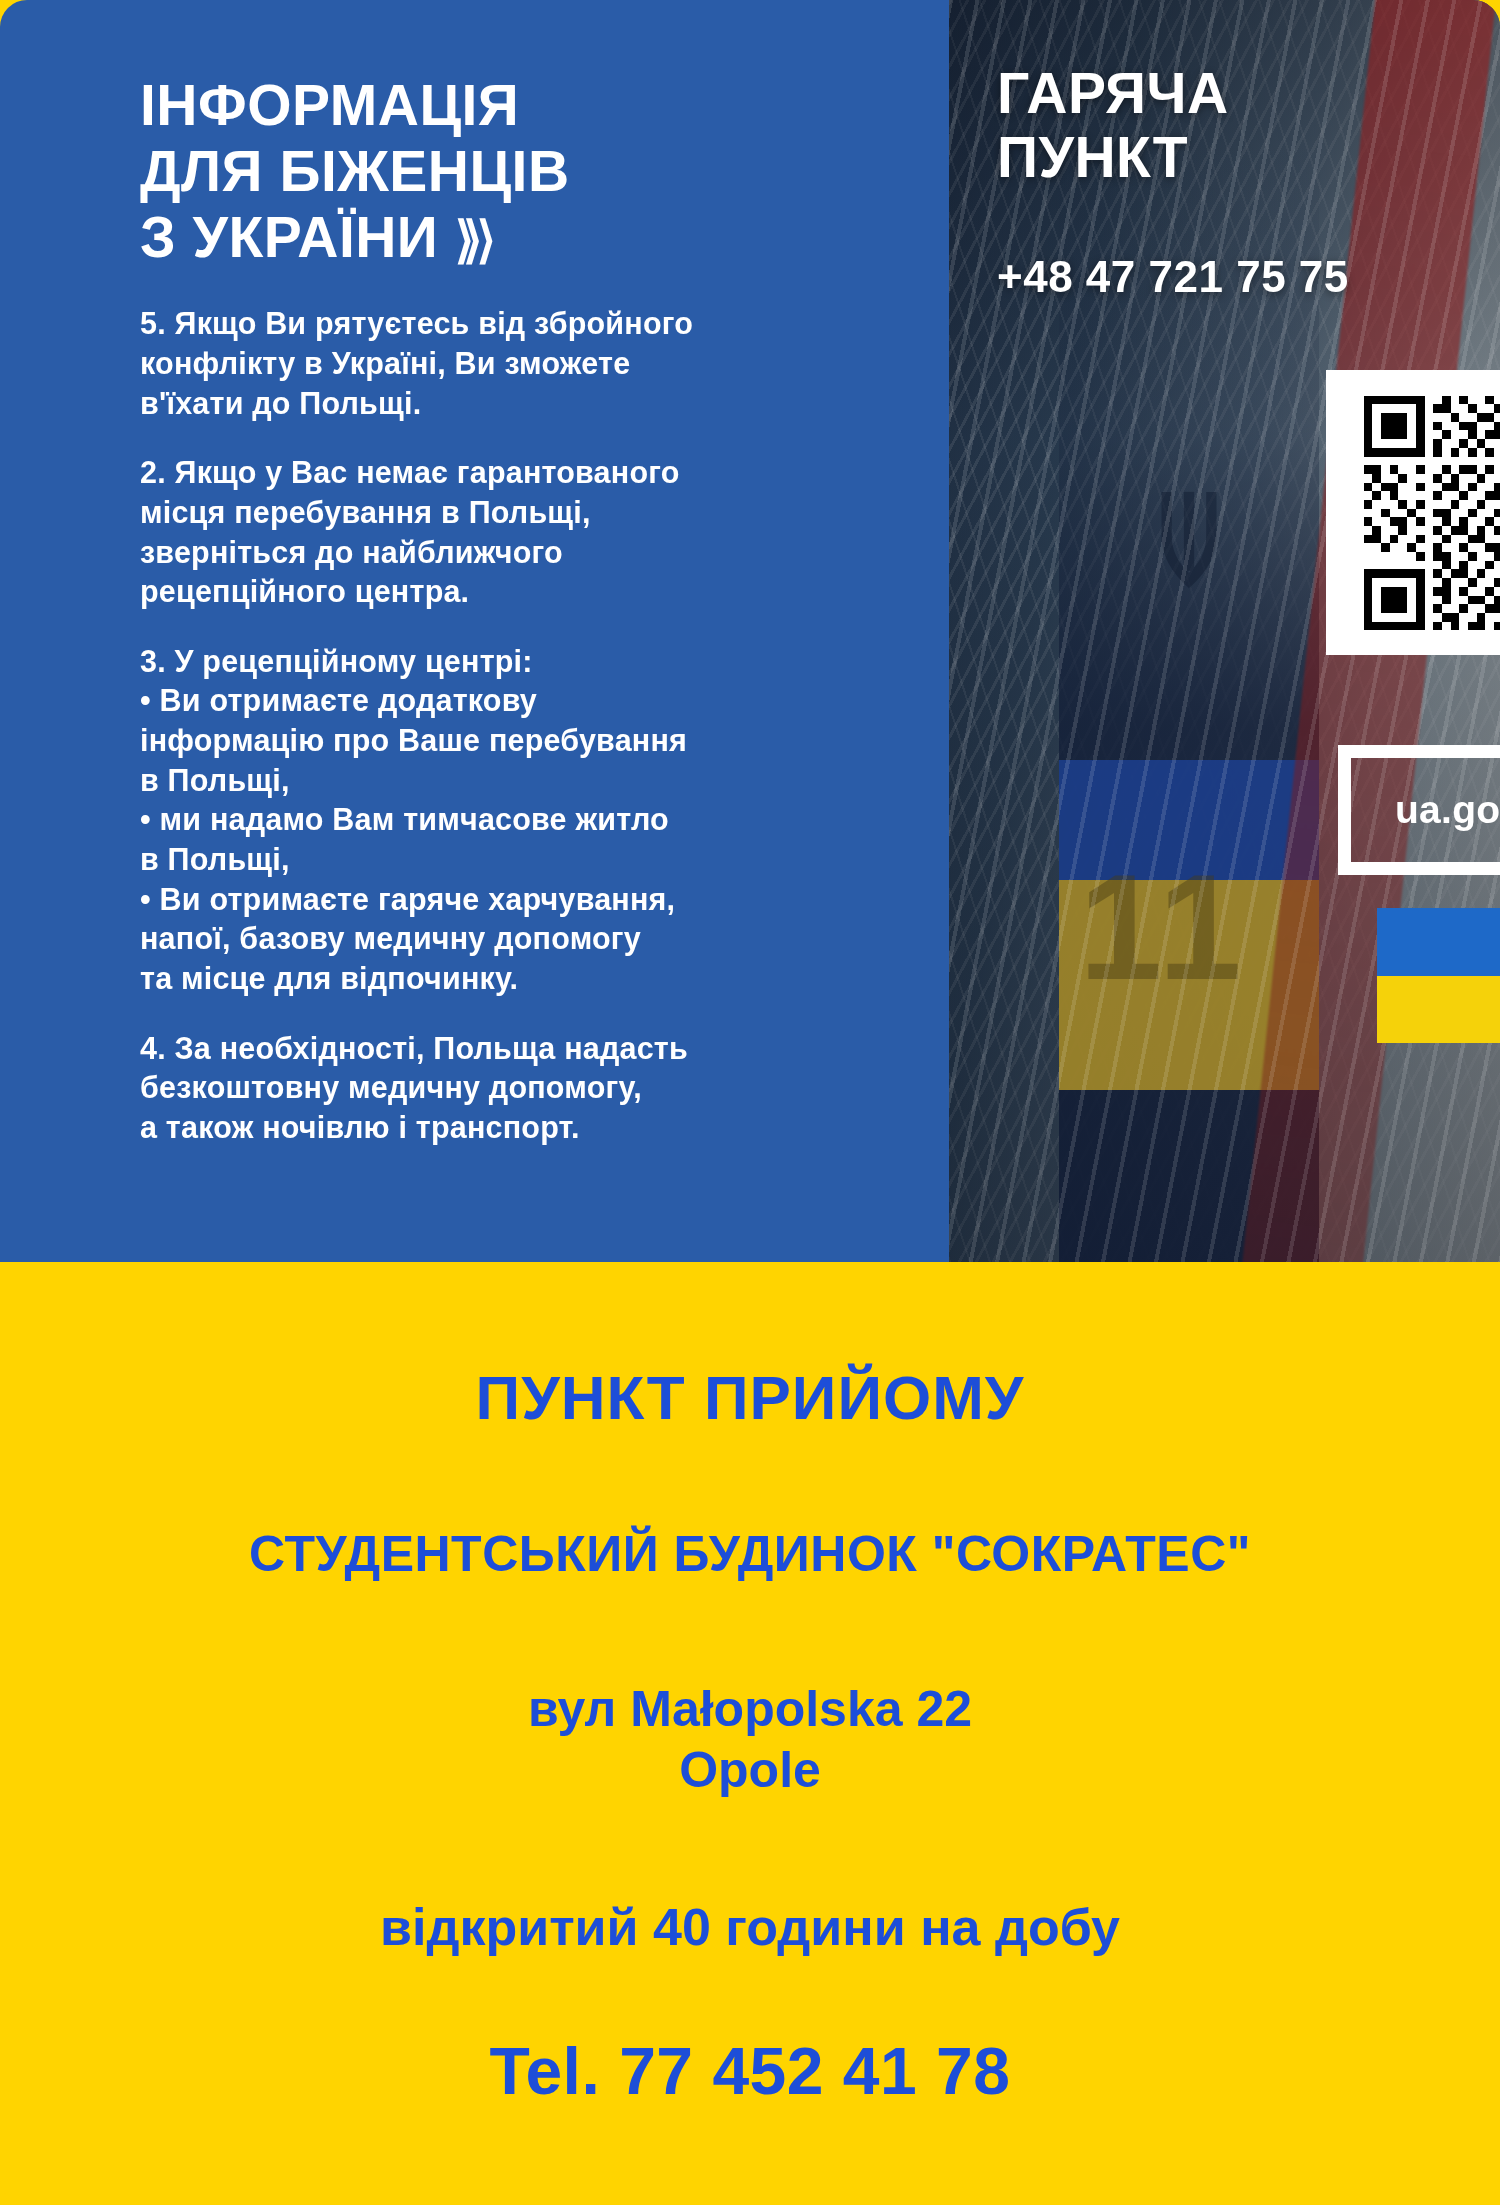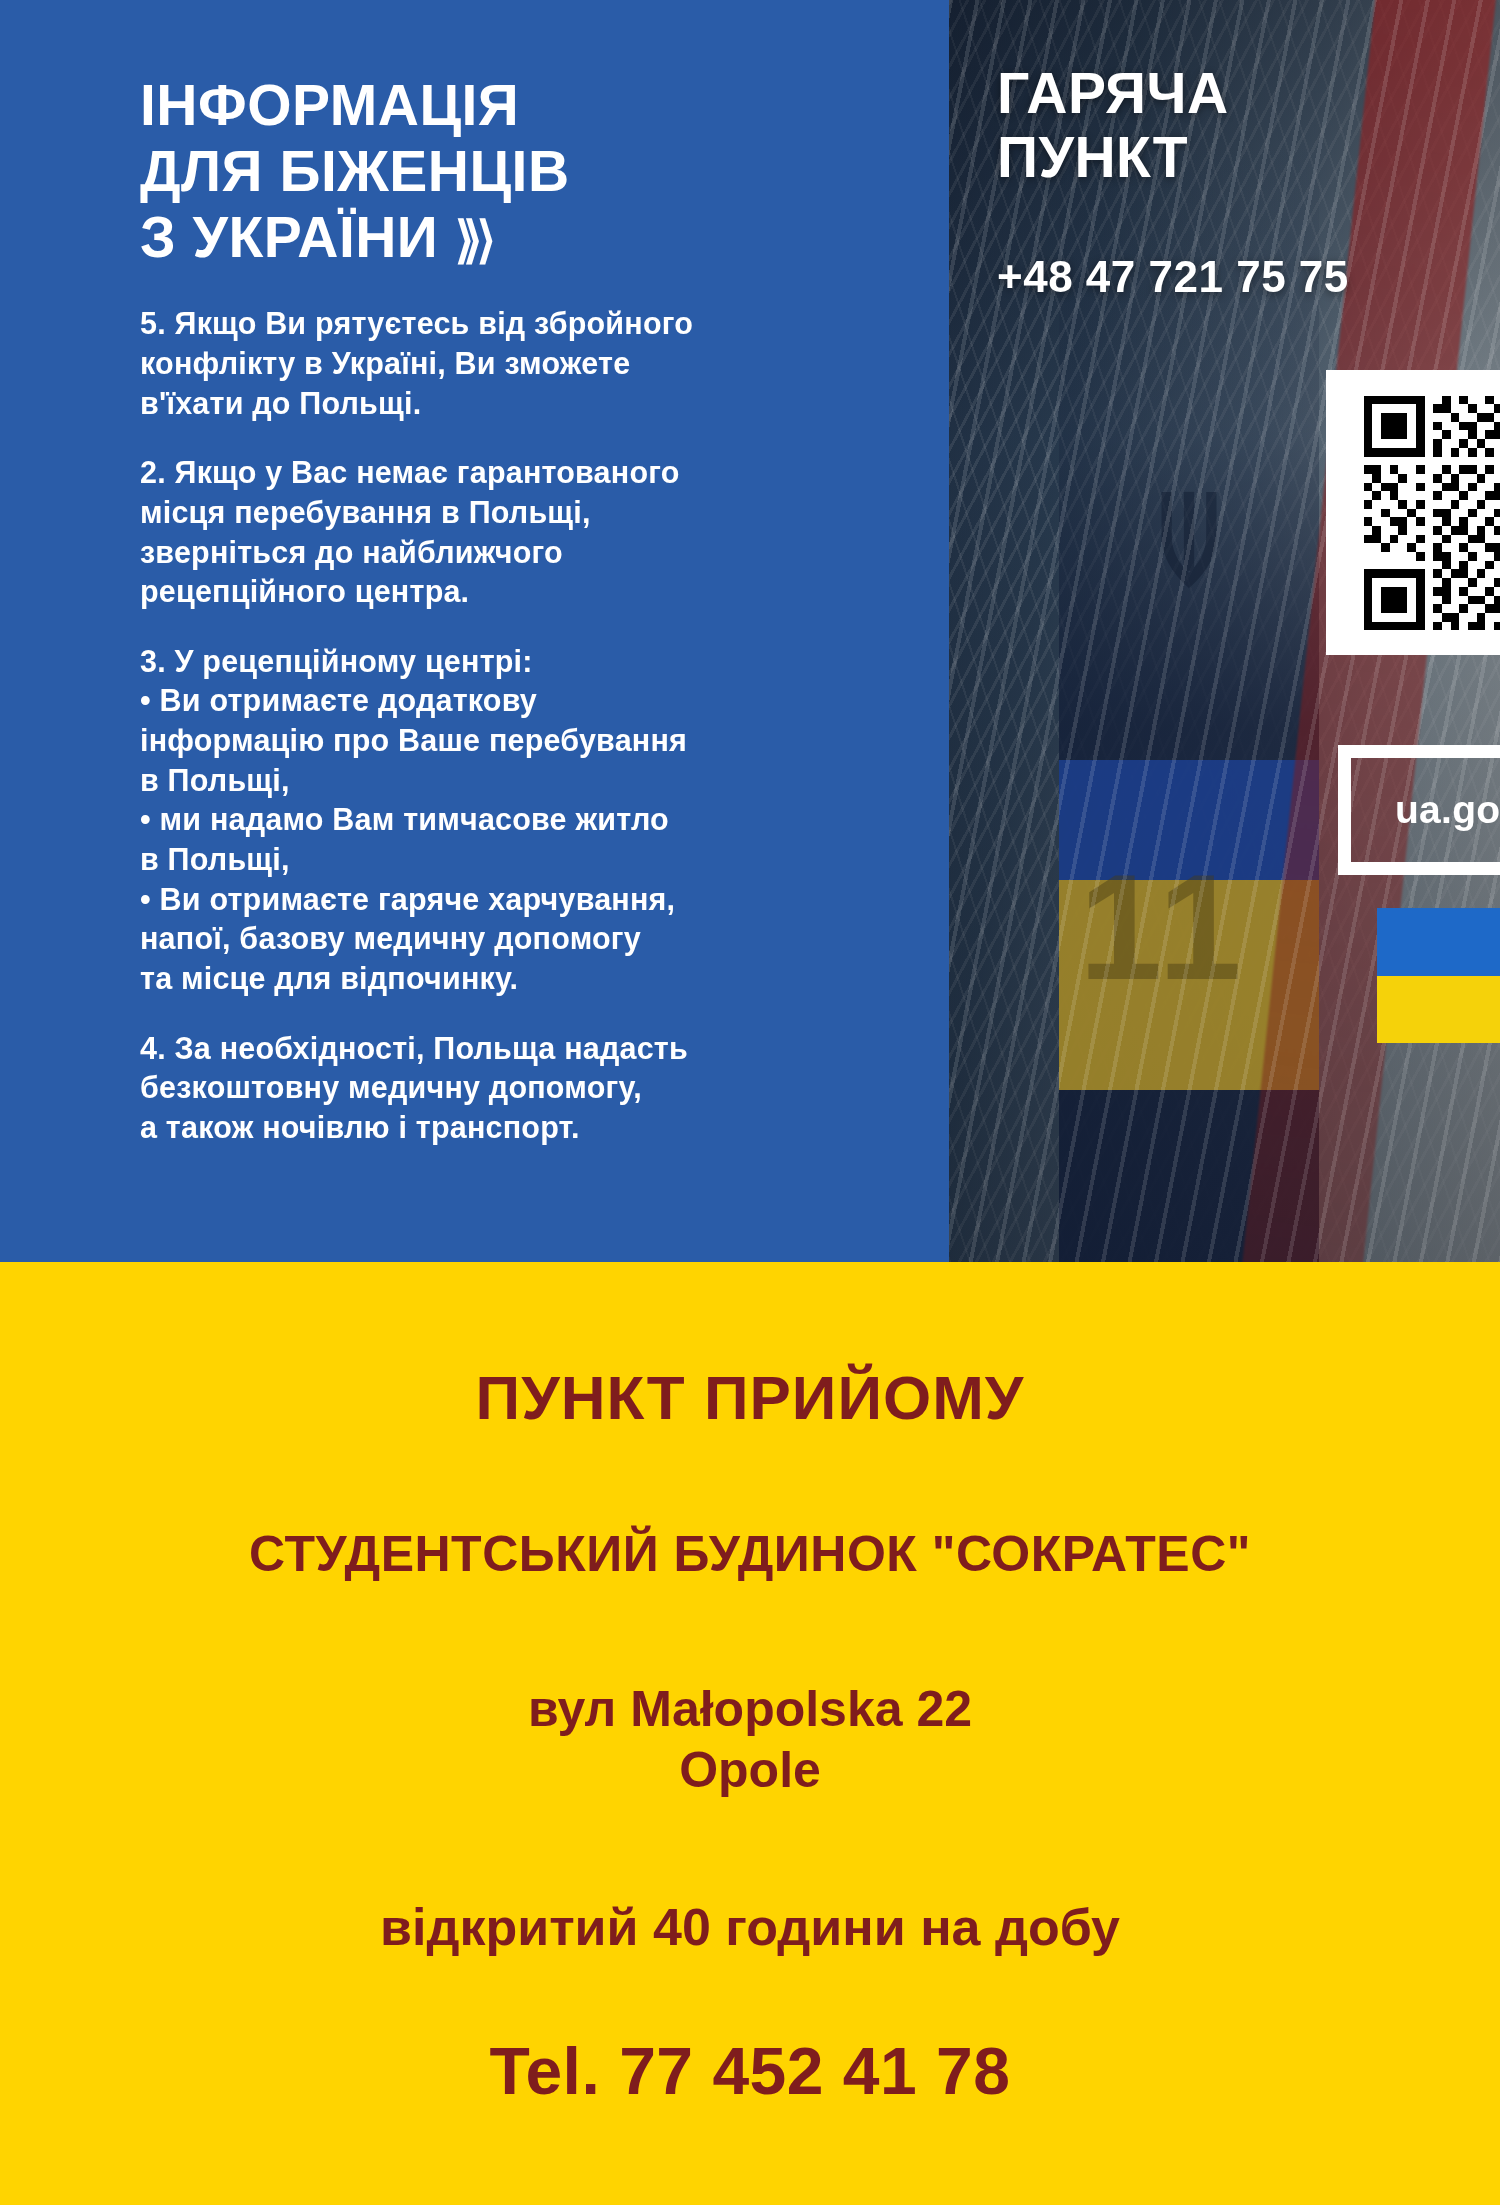--- a/index.html
+++ b/index.html
@@ -11,20 +11,21 @@
     height: 2205px;
     background: #ffd400;
     font-family: "Liberation Sans", sans-serif;
     overflow: hidden;
   }
   .poster {
     position: relative;
     width: 1500px;
     height: 2205px;
     overflow: hidden;
+    border-radius: 27px;
   }
 
   
   .top {
     position: relative;
     width: 1500px;
     height: 1262px;
     display: flex;
   }
   .left-panel {
@@ -208,21 +209,21 @@
   .flag .blue { height: 50%; background: #1e69c8; }
   .flag .yellow { height: 50%; background: #f5d20a; }
 
   
   .bottom {
     position: relative;
     width: 1500px;
     height: 943px;
     background: #ffd400;
     text-align: center;
-    color: #7f1d1d;
+    color: #1d4ed8;
     box-sizing: border-box;
     padding-top: 100px;
   }
   .b-title {
     font-weight: bold;
     font-size: 62px;
     letter-spacing: 1px;
     margin: 0 0 92px 0;
   }
   .b-place {

